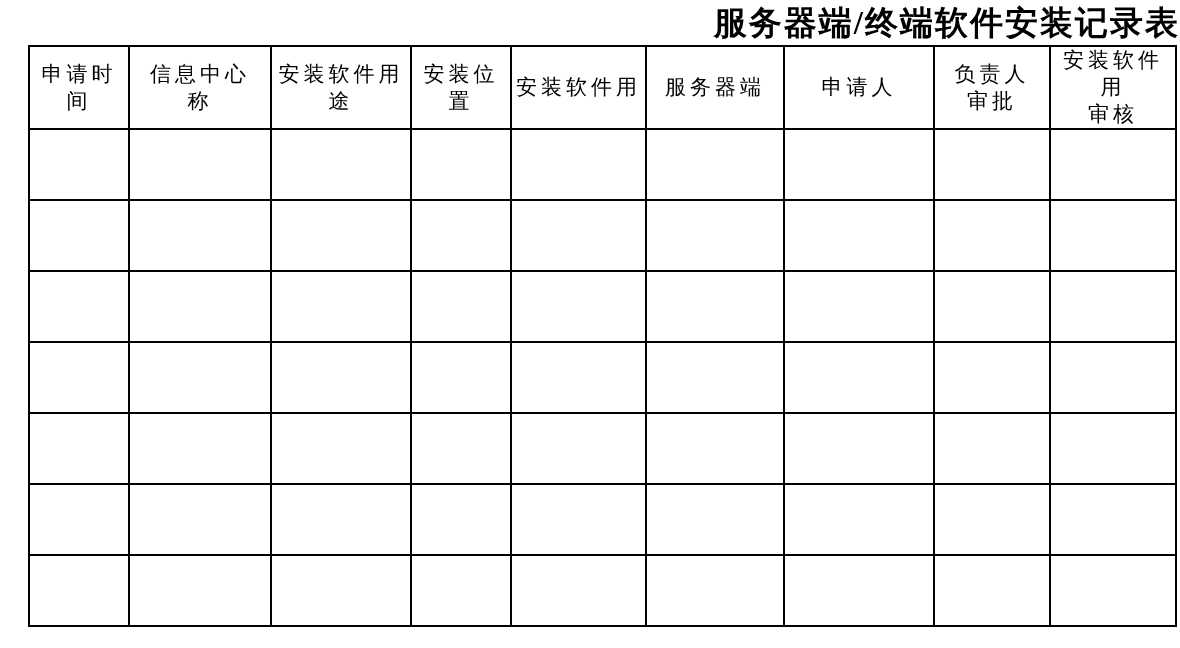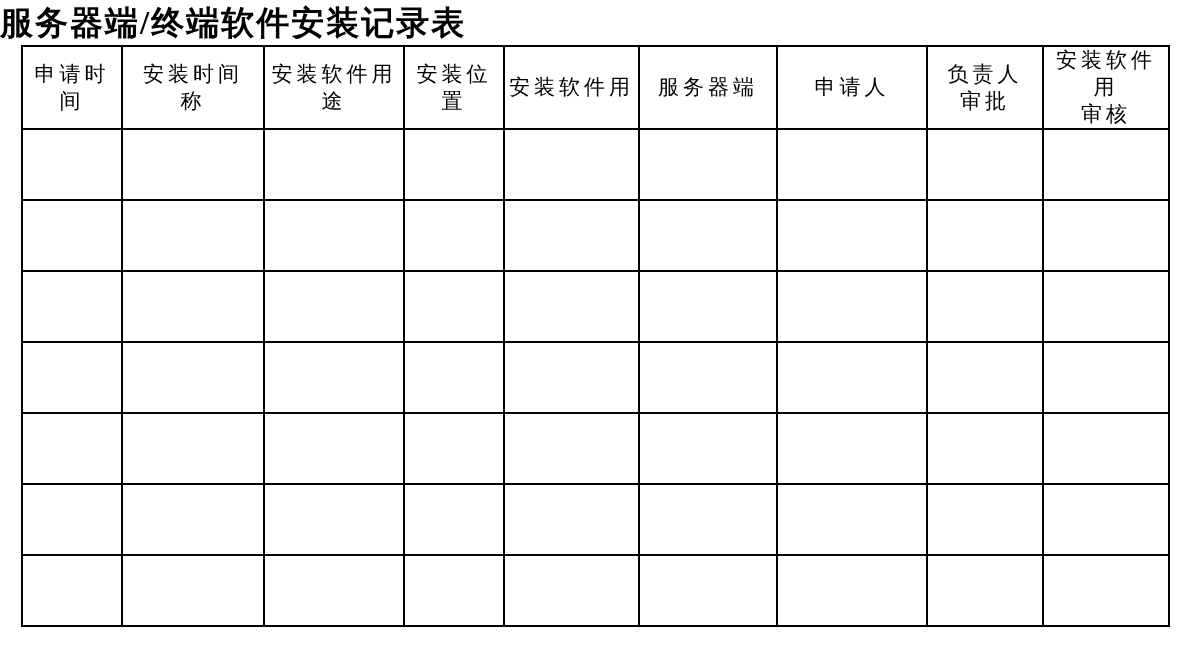--- a/index.html
+++ b/index.html
@@ -15,30 +15,30 @@
   .page {
     width: 1180px;
     height: 648px;
     position: relative;
   }
   .doc-title {
     margin: 0;
     padding-top: 3px;
     height: 42px;
     line-height: 40px;
-    text-align: left;
+    text-align: right;
     font-size: 33px;
     font-weight: bold;
     letter-spacing: 2px;
     white-space: nowrap;
   }
   table.record-table {
     border-collapse: collapse;
     table-layout: fixed;
-    margin-left: 21px;
+    margin-left: 28px;
     width: 1147px;
     border: 2.5px solid #000000;
   }
   table.record-table th,
   table.record-table td {
     border: 2px solid #000000;
     padding: 0;
     background: #ffffff;
   }
   table.record-table th {
@@ -89,21 +89,21 @@
         <col class="c5">
         <col class="c6">
       <col class="c7">
         <col class="c8">
         <col class="c9">
     </colgroup>
     <thead>
       <tr data-name="header-row">
           <th data-name="column-header-apply-time">申请时
 间</th>
-          <th data-name="column-header-software-name">安装时间
+          <th data-name="column-header-software-name">信息中心
 称</th>
           <th data-name="column-header-software-purpose">安装软件用
 途</th>
           <th data-name="column-header-install-location">安装位
 置</th>
           <th data-name="column-header-install-time">安装软件用</th>
           <th data-name="column-header-installer">服务器端</th>
           <th data-name="column-header-applicant">申请人</th>
           <th data-name="column-header-supervisor-approval">负责人
 审批</th>

